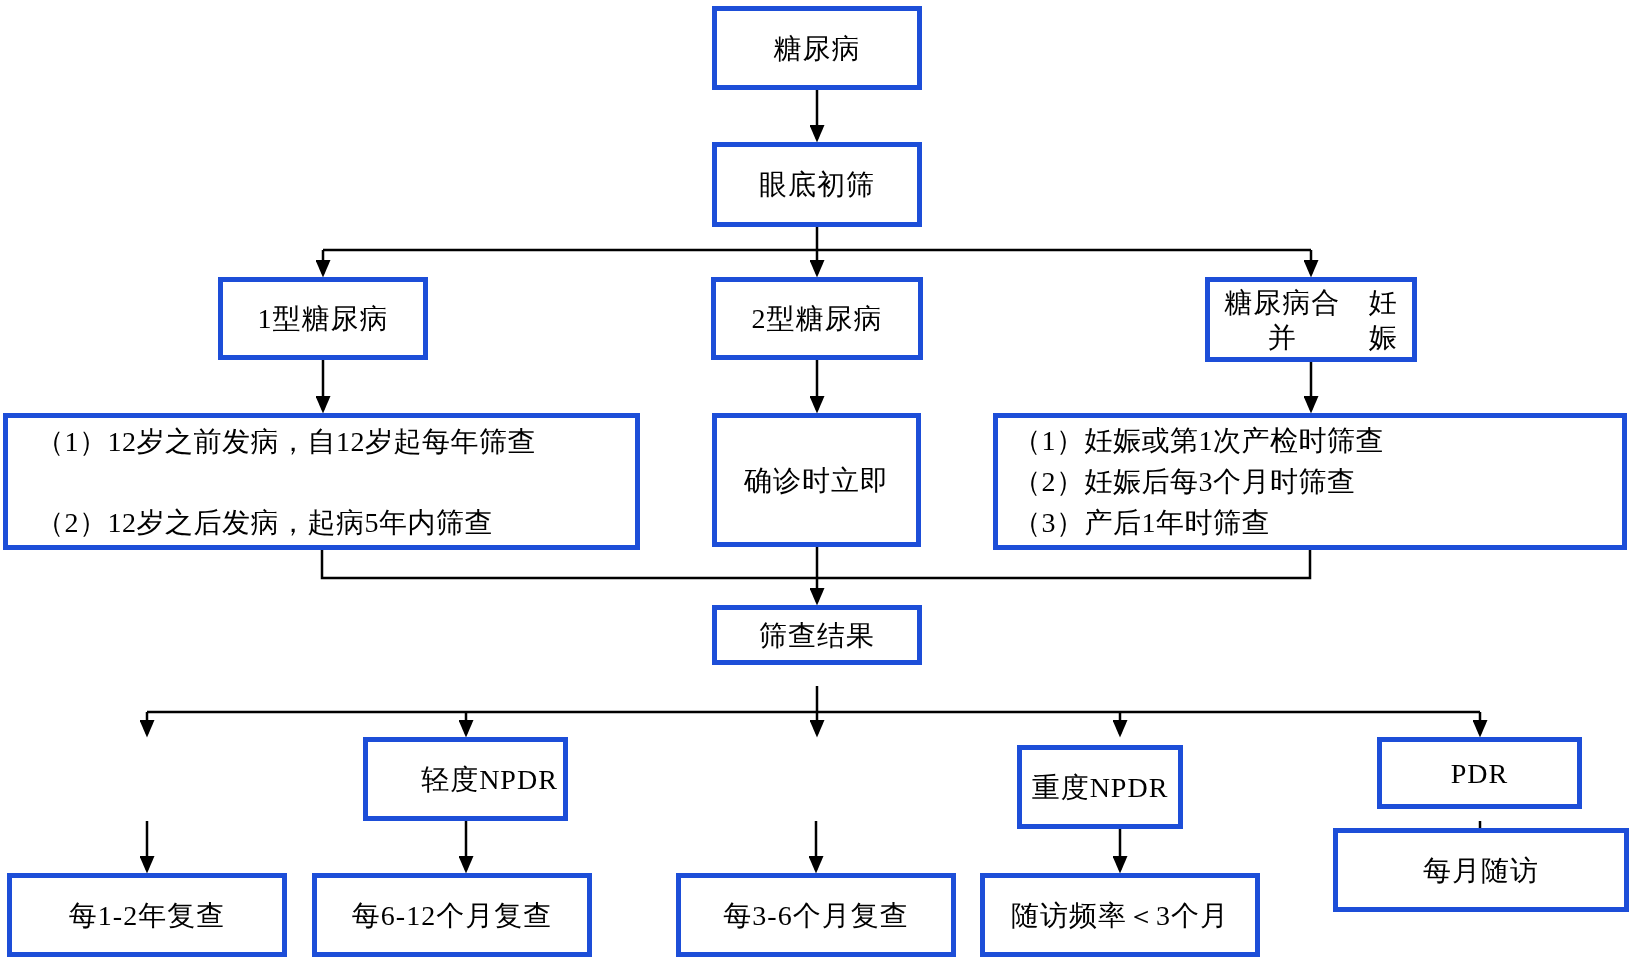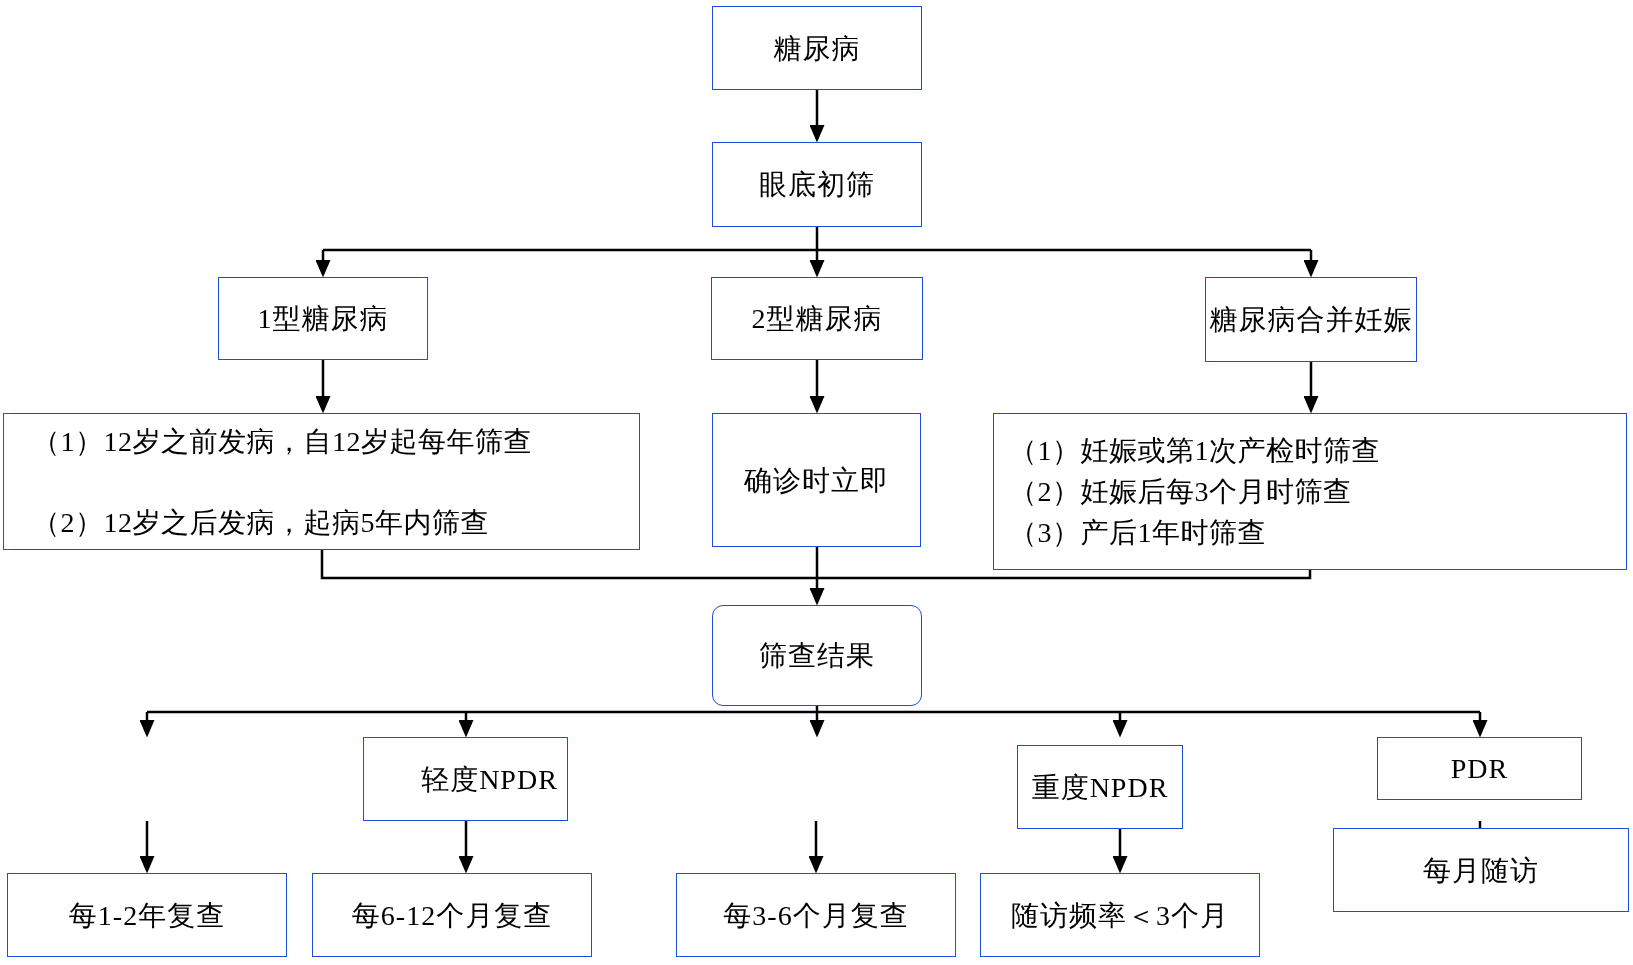--- a/index.html
+++ b/index.html
@@ -15,21 +15,21 @@
   #connector-layer {
     position: absolute;
     left: 0; top: 0;
     width: 1633px; height: 965px;
     pointer-events: none;
     z-index: 0;
   }
   .node {
     position: absolute;
     box-sizing: border-box;
-    border: 1px solid #1d4ed8;
+    border: 5px solid #1d4ed8;
     background: #ffffff;
     display: flex;
     align-items: center;
     justify-content: center;
     text-align: center;
     font-size: 28px;
     line-height: 1.25;
     z-index: 1;
     letter-spacing: 1px;
   }
@@ -101,35 +101,35 @@
     <span class="line">妊娠</span>
   </div>
 
   <div class="node detail pad-lg" style="left:3px; top:413px; width:637px; height:137px;">
     <span class="line">（1）12岁之前发病，自12岁起每年筛查</span>
     <span class="line">（2）12岁之后发病，起病5年内筛查</span>
   </div>
 
   <div class="node" style="left:712px; top:413px; width:209px; height:134px;">确诊时立即</div>
 
-  <div class="node detail pad-sm" style="left:993px; top:413px; width:634px; height:157px;">
+  <div class="node detail pad-sm" style="left:993px; top:413px; width:634px; height:137px;">
     <span class="line">（1）妊娠或第1次产检时筛查</span>
     <span class="line">（2）妊娠后每3个月时筛查</span>
     <span class="line">（3）产后1年时筛查</span>
   </div>
 
-  <div class="node" style="left:712px; top:605px; width:210px; height:101px;border-radius:11px;">筛查结果</div>
+  <div class="node" style="left:712px; top:605px; width:210px; height:60px;">筛查结果</div>
 
 
   <div class="node" style="left:363px; top:737px; width:205px; height:84px;padding-left:48px;">轻度NPDR</div>
 
 
   <div class="node" style="left:1017px; top:737px; width:166px; height:84px;margin-top:8px;">重度NPDR</div>
 
-  <div class="node" style="left:1377px; top:737px; width:205px; height:63px;">PDR</div>
+  <div class="node" style="left:1377px; top:737px; width:205px; height:72px;">PDR</div>
 
   <div class="node" style="left:7px; top:873px; width:280px; height:84px;">每1-2年复查</div>
 
   <div class="node" style="left:312px; top:873px; width:280px; height:84px;">每6-12个月复查</div>
 
   <div class="node" style="left:676px; top:873px; width:280px; height:84px;">每3-6个月复查</div>
 
   <div class="node" style="left:980px; top:873px; width:280px; height:84px;">随访频率＜3个月</div>
 
   <div class="node" style="left:1333px; top:828px; width:296px; height:84px;">每月随访</div>

